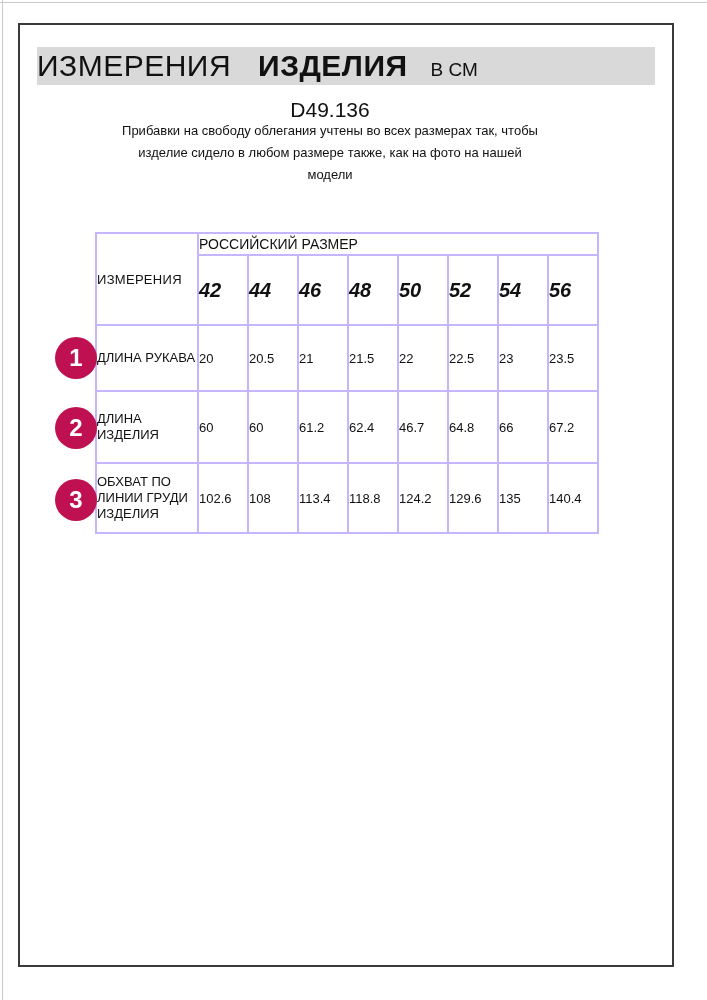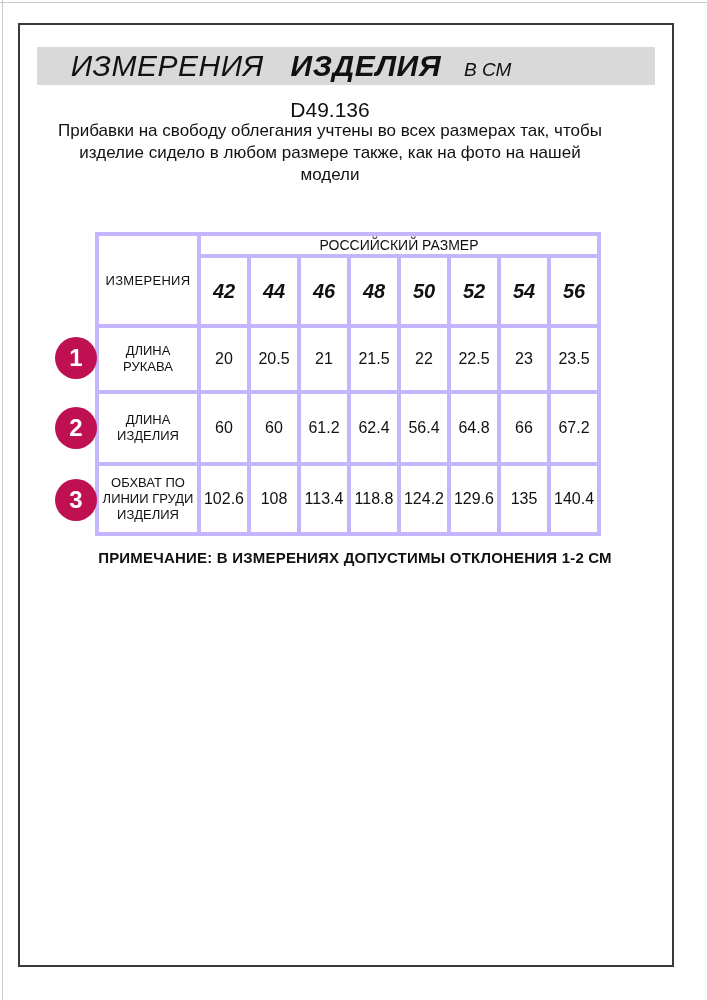--- a/index.html
+++ b/index.html
@@ -28,63 +28,60 @@
     border: 2px solid #3a3a3a;
   }
 
   
   .header-bar {
     position: absolute; left: 37px; top: 47px;
     width: 618px; height: 38px;
     box-sizing: border-box;
     padding-right: 110px;
     background: #d9d9d9;
-    text-align: center;
     line-height: 38px;
     white-space: nowrap;
-    font-style: italic;
   }
   .t-reg  { font-size: 30px; letter-spacing: 0.5px; }
   .t-bold { font-size: 30px; font-weight: bold; margin-left: 27px; letter-spacing: 0.5px; }
   .t-unit { font-size: 19px; margin-left: 23px; }
 
   .model-code {
     position: absolute; left: 18px; top: 99px; width: 624px;
     text-align: center; font-size: 21px; line-height: 22px;
   }
   .description {
     position: absolute; left: 18px; top: 120px; width: 624px;
-    text-align: center; font-size: 17px; line-height: 22px;
+    text-align: center; font-size: 13px; line-height: 22px;
   }
 
   
   table.size-table {
     position: absolute; left: 95px; top: 232px;
     width: 502px;
     border-collapse: collapse;
     table-layout: fixed;
   }
   table.size-table td {
-    border: 4px solid #c4b5fd;
-    text-align: center;
+    border: 2px solid #c4b5fd;
     vertical-align: middle;
     padding: 0;
   }
   col.c0 { width: 102px; }
   col.cs { width: 50px; }
   tr.r-group { height: 22px; }
   td.group  { font-size: 14px; }
   td.corner { font-size: 13px; letter-spacing: 0.3px; }
   tr.r-sizes { height: 70px; font-style: italic; }
   td.size { font-size: 20px; font-weight: bold; }
   tr.r1 { height: 66px; }
   tr.r2 { height: 72px; }
   tr.r3 { height: 70px; }
   td.rowlabel { font-size: 13px; line-height: 16px; padding: 0 3px; margin-top: 40px; }
-  td.val { font-size: 16px; }
+  td.val { font-size: 13px; }
 
   
   .badge {
     position: absolute; left: 55px;
     width: 42px; height: 42px;
     border-radius: 50%;
     background: #bf1152;
     display: flex; align-items: center; justify-content: center;
     color: #ffffff; font-size: 24px; font-weight: bold;
   }
@@ -156,21 +153,21 @@
         <td class="val">22.5</td>
         <td class="val">23</td>
         <td class="val">23.5</td>
       </tr>
       <tr class="r2">
         <td class="rowlabel">ДЛИНА ИЗДЕЛИЯ</td>
         <td class="val">60</td>
         <td class="val">60</td>
         <td class="val">61.2</td>
         <td class="val">62.4</td>
-        <td class="val">56.4</td>
+        <td class="val">46.7</td>
         <td class="val">64.8</td>
         <td class="val">66</td>
         <td class="val">67.2</td>
       </tr>
       <tr class="r3">
         <td class="rowlabel">ОБХВАТ ПО ЛИНИИ ГРУДИ ИЗДЕЛИЯ</td>
         <td class="val">102.6</td>
         <td class="val">108</td>
         <td class="val">113.4</td>
         <td class="val">118.8</td>
@@ -185,15 +182,14 @@
   <div class="badge b1">
     <span>1</span>
   </div>
   <div class="badge b2">
     <span>2</span>
   </div>
   <div class="badge b3">
     <span>3</span>
   </div>
 
-  <div class="note">ПРИМЕЧАНИЕ: В ИЗМЕРЕНИЯХ ДОПУСТИМЫ ОТКЛОНЕНИЯ 1-2 СМ</div>
 
 </div>
 
 </body></html>

